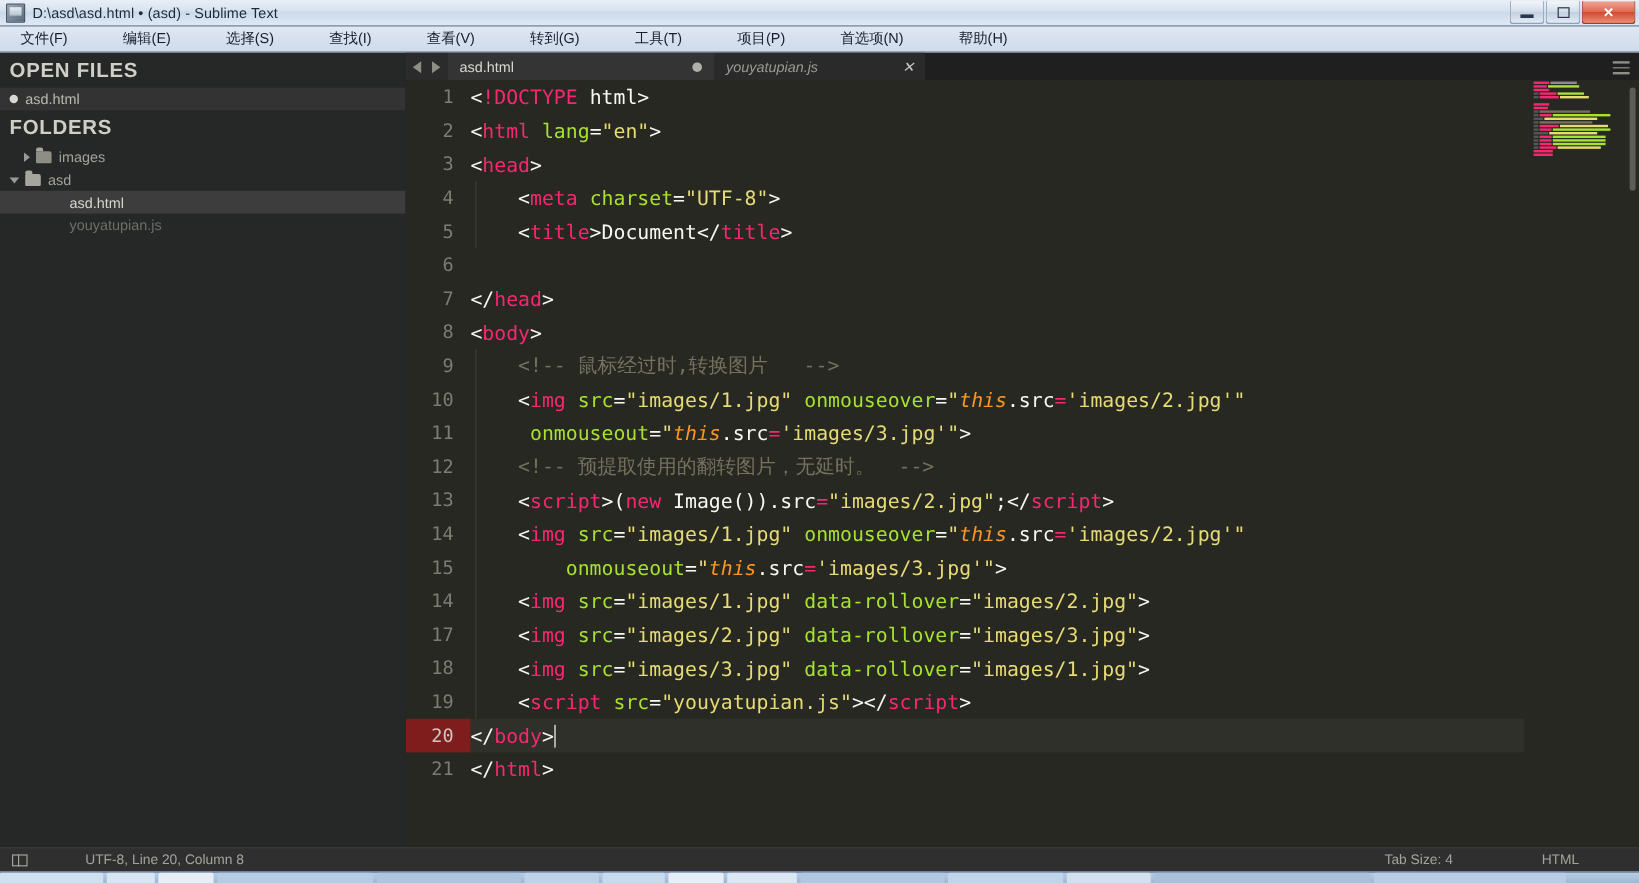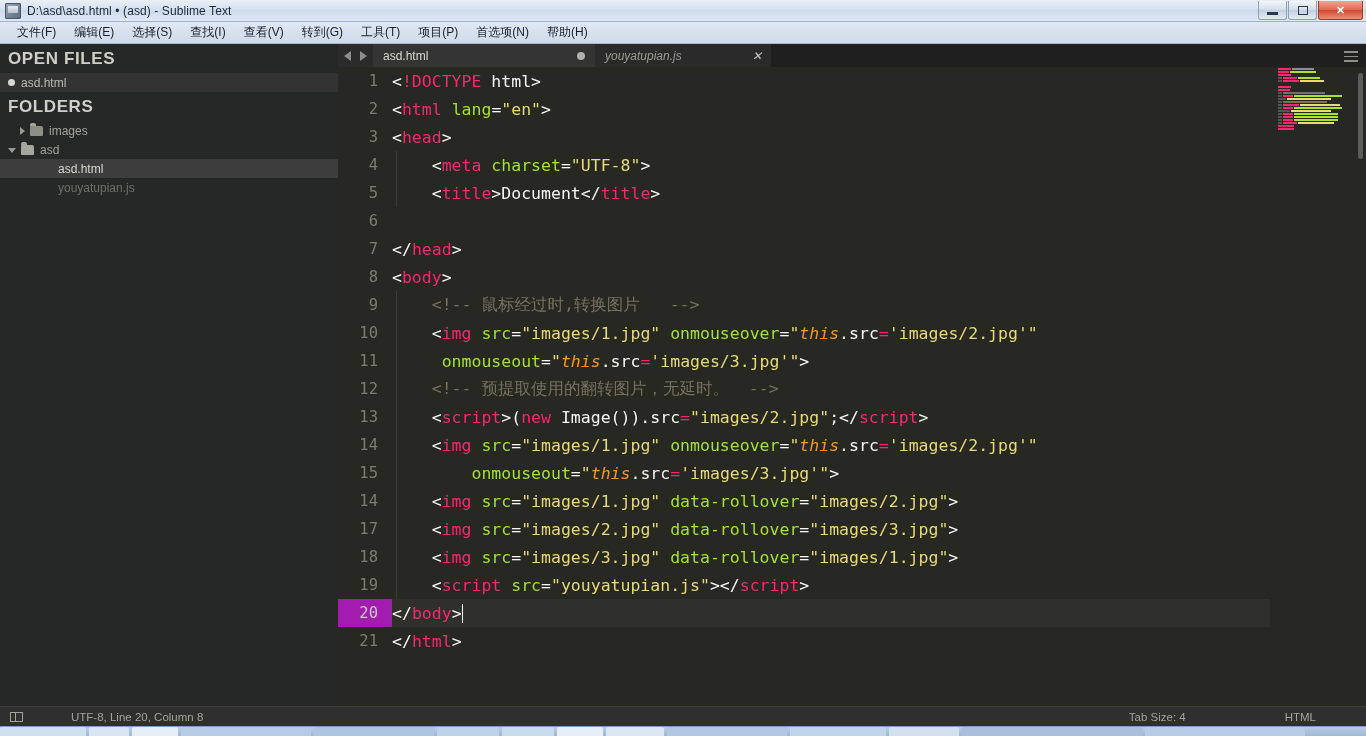--- a/index.html
+++ b/index.html
@@ -39,21 +39,21 @@
     border-color:#a33c22; color:#fff; font-weight:bold;
   }
   .glyph-min{ display:block; width:11px; height:3px; background:#29384a; margin-top:6px; }
   .glyph-max{ display:block; width:10px; height:9px; border:1.6px solid #29384a; }
 
   
   #menubar{
     position:absolute; left:0; top:22px; width:1366px; height:22px;
     background:linear-gradient(to bottom,#dfe8f3,#cfdbea);
     border-bottom:1px solid #a9bbd0;
-    display:flex; align-items:center; padding-left:8px;
+    display:flex; align-items:center; padding-left:8px;gap:28px;
   }
   #menubar .mi{
     font-size:12px; color:#15202c; padding:2px 9px; white-space:nowrap; cursor:default;
   }
 
   
   #sidebar{
     position:absolute; left:0; top:44px; width:338px; height:662px;
     background:#262727; color:#b4b4ae; overflow:hidden;
   }
@@ -123,21 +123,21 @@
     position:absolute; left:338px; top:67px; width:1028px; height:639px;
     background:#272822; overflow:hidden;
     font-family:"DejaVu Sans Mono", monospace; font-size:16.5px;
   }
   .line{ height:28px; display:flex; align-items:center; position:relative; }
   .line.active{ background:#2f3029; }
   .gutter{
     width:54px; min-width:54px; text-align:right; padding-right:14px;
     color:#7c7c72; font-size:15.5px; user-select:none;
   }
-  .line.active .gutter{ color:#c8c8c0; background:#a21caf; height:28px;
+  .line.active .gutter{ color:#c8c8c0; background:#7f1d1d; height:28px;
     display:flex; align-items:center; justify-content:flex-end; padding-right:14px;}
   .code{ white-space:pre; color:#f8f8f2; }
   .tg{ color:#f92672; }         
   .at{ color:#a6e22e; }         
   .st{ color:#e6db74; }         
   .pl{ color:#f8f8f2; }         
   .cm{ color:#75715e; }         
   .it{ color:#fd971f; font-style:italic; }
   .indent-guide{
     position:absolute; top:0; height:28px; width:1px; background:#3b3c35;
@@ -165,21 +165,21 @@
     background:#2f2f2f; border-top:1px solid #3a3a3a;
     display:flex; align-items:center; color:#a3a39c; font-size:11.5px;gap:40px;
   }
   .sb-icon{
     width:13px;height:10px;border:1.4px solid #a3a39c; margin:0 8px 0 10px;
     position:relative;
   }
   .sb-icon::after{ content:""; position:absolute; left:4px; top:-1px; bottom:-1px; width:1.4px; background:#a3a39c;}
   #statusbar .right{ position:absolute; right:0; display:flex; }
   #statusbar .right span{ display:inline-block; }
-  #status-tabsize{ margin-right:99px; }
+  #status-tabsize{ margin-right:74px; }
   #status-syntax{ margin-right:50px; }
 
   
   #taskbar{
     position:absolute; left:0; top:726px; width:1366px; height:10px;
     background:linear-gradient(to bottom,#b9cde3,#9fb8d4);
     border-top:1px solid #7f9cc0; overflow:hidden; display:flex; align-items:center;
   }
   #taskbar .tb-item{
     height:9px; border-radius:2px 2px 0 0; margin-right:3px; flex:0 0 auto;

